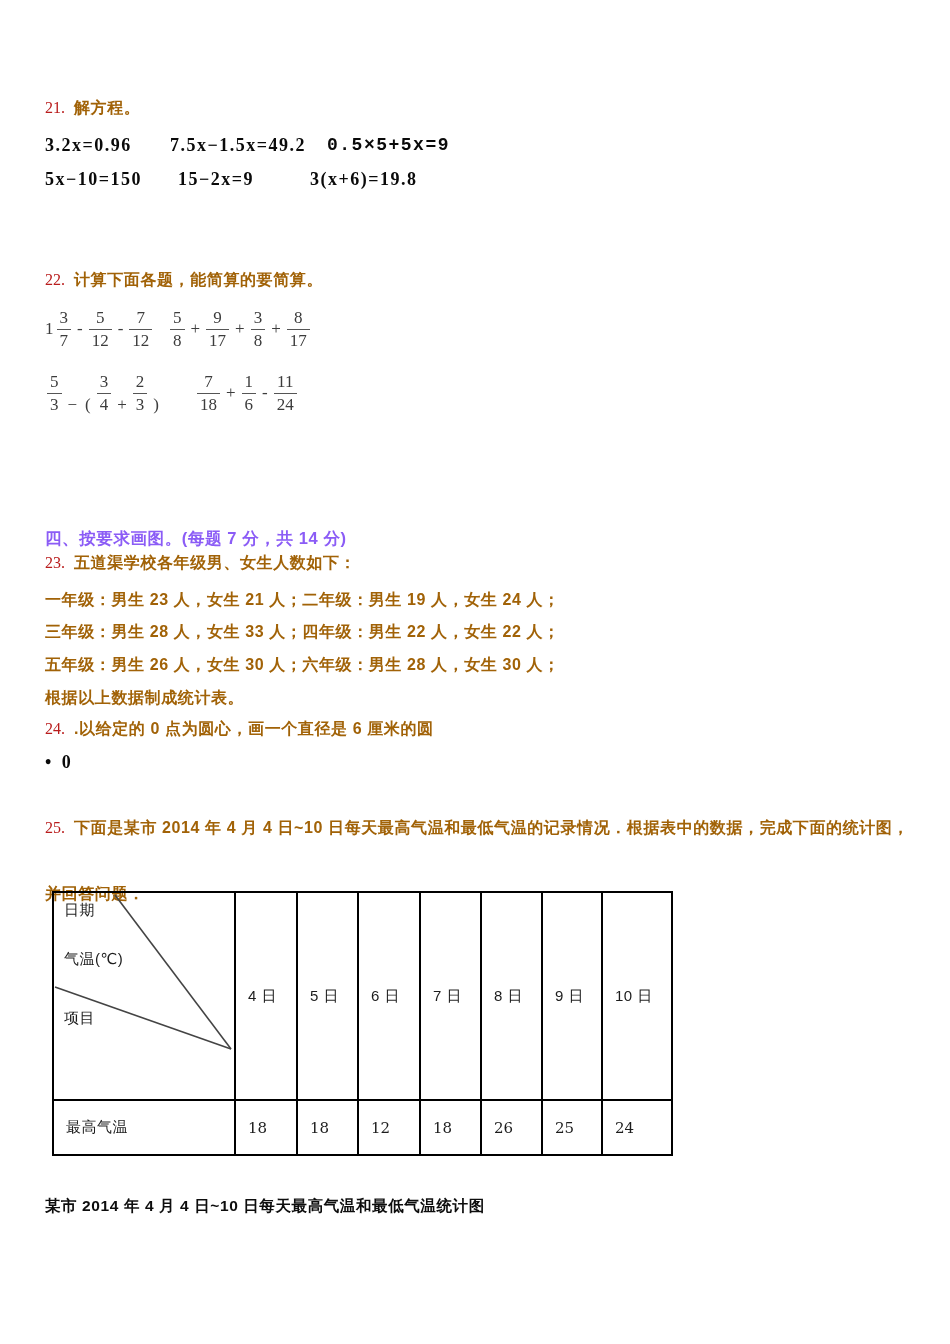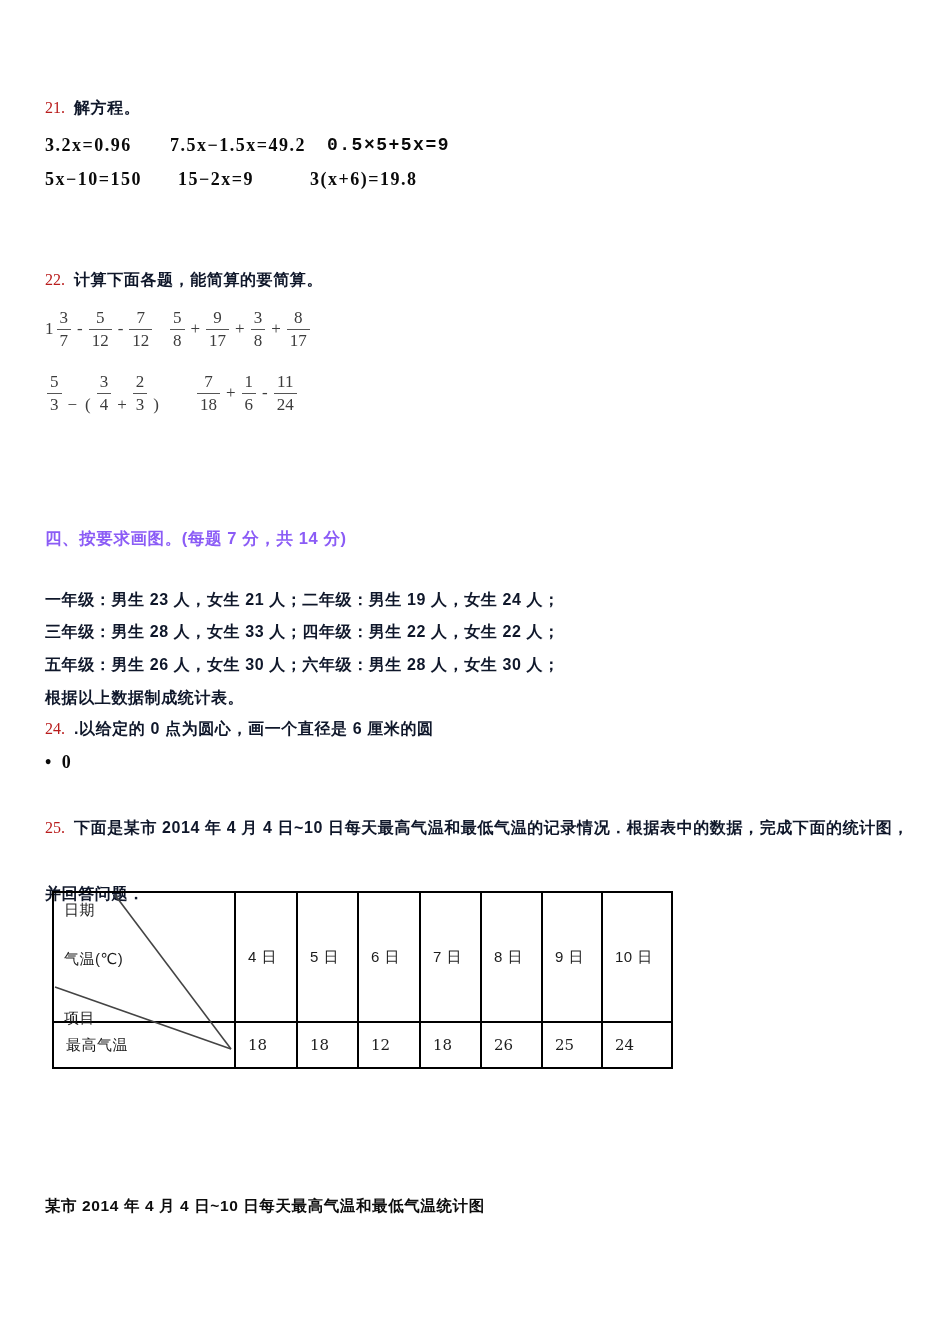--- a/index.html
+++ b/index.html
@@ -9,21 +9,21 @@
     font-family:"Liberation Sans","DejaVu Sans",sans-serif; color:#111;
     overflow:hidden;
   }
   .abs { position:absolute; white-space:nowrap; }
   
   .qnum {
     font-family:"Liberation Serif","DejaVu Serif",serif;
     font-weight:400; color:#b91c1c; font-size:16px; margin-right:9px;
   }
   
-  .cn { font-weight:700; font-size:16px; letter-spacing:0.6px; color:#0f172a; }
+  .cn { font-weight:700; font-size:16px; letter-spacing:0.6px; color:#a16207; }
   .sec { font-weight:700; font-size:16.5px; letter-spacing:0.6px; color:#8b5cf6; }
   
   .eq {
     font-family:"Liberation Serif","DejaVu Serif",serif;
     font-weight:700; font-size:18px; letter-spacing:1.5px; color:#0a0a0a;
   }
   
   .math {
     font-family:"Liberation Serif","DejaVu Serif",serif;
     font-size:17px; color:#3c3c3c;
@@ -62,20 +62,23 @@
   <div class="abs" style="left:45px; top:270px;">
     <span class="qnum">22.</span><span class="cn">计算下面各题，能简算的要简算。</span>
   </div>
   <div class="abs math" style="left:45px;  top:308px;"><span class="op lead">1</span><span class="frac"><span class="num">3</span><span class="den">7</span></span><span class="op">-</span><span class="frac"><span class="num">5</span><span class="den">12</span></span><span class="op">-</span><span class="frac"><span class="num">7</span><span class="den">12</span></span></div>
   <div class="abs math" style="left:168px; top:308px;"><span class="frac"><span class="num">5</span><span class="den">8</span></span><span class="op">+</span><span class="frac"><span class="num">9</span><span class="den">17</span></span><span class="op">+</span><span class="frac"><span class="num">3</span><span class="den">8</span></span><span class="op">+</span><span class="frac"><span class="num">8</span><span class="den">17</span></span></div>
   <div class="abs math" style="left:45px;  top:372px;"><span class="frac"><span class="num">5</span><span class="den">3</span></span><span class="op low">−</span><span class="op low">(</span><span class="frac"><span class="num">3</span><span class="den">4</span></span><span class="op low">+</span><span class="frac"><span class="num">2</span><span class="den">3</span></span><span class="op low">)</span></div>
   <div class="abs math" style="left:195px; top:372px;"><span class="frac"><span class="num">7</span><span class="den">18</span></span><span class="op">+</span><span class="frac"><span class="num">1</span><span class="den">6</span></span><span class="op">-</span><span class="frac"><span class="num">11</span><span class="den">24</span></span></div>
 
   <div class="abs sec" style="left:45px; top:528px;">四、按要求画图。(每题 7 分，共 14 分)</div>
 
+  <div class="abs" style="left:45px; top:553px;">
+    <span class="qnum">23.</span><span class="cn">五道渠学校各年级男、女生人数如下：</span>
+  </div>
   <div class="abs cn" style="left:45px; top:590px;">一年级：男生 23 人，女生 21 人；二年级：男生 19 人，女生 24 人；</div>
   <div class="abs cn" style="left:45px; top:622px;">三年级：男生 28 人，女生 33 人；四年级：男生 22 人，女生 22 人；</div>
   <div class="abs cn" style="left:45px; top:655px;">五年级：男生 26 人，女生 30 人；六年级：男生 28 人，女生 30 人；</div>
   <div class="abs cn" style="left:45px; top:688px;">根据以上数据制成统计表。</div>
 
   <div class="abs" style="left:45px; top:719px;">
     <span class="qnum">24.</span><span class="cn">.以给定的 0 点为圆心，画一个直径是 6 厘米的圆</span>
   </div>
   <div class="abs bullet-line" style="left:45px; top:752px;">
     <span>•</span>
@@ -93,39 +96,39 @@
       <col style="width:182px">
         <col style="width:62px">
         <col style="width:61px">
         <col style="width:62px">
       <col style="width:61px">
         <col style="width:61px">
         <col style="width:60px">
         <col style="width:70px">
     </colgroup>
     <tbody>
-        <tr style="height:130px;">
+        <tr style="height:208px;">
       <td class="corner">
         <svg width="178" height="158" viewBox="0 0 178 158" style="position:absolute; left:0; top:0;">
           <line x1="61" y1="2" x2="177" y2="156" stroke="#444" stroke-width="1.6"></line>
           <line x1="1" y1="94" x2="177" y2="156" stroke="#444" stroke-width="1.6"></line>
         </svg>
         <span class="corner-label" style="top:8px;">日期</span>
         <span class="corner-label" style="top:57px;">气温(℃)</span>
         <span class="corner-label" style="top:116px;">项目</span>
       </td>
       <td>4 日</td>
       <td>5 日</td>
       <td>6 日</td>
       <td>7 日</td>
       <td>8 日</td>
       <td>9 日</td>
       <td>10 日</td>
     </tr>
-    <tr style="height:46px;">
+    <tr style="height:55px;">
       <td>最高气温</td>
       <td class="val">18</td>
       <td class="val">18</td>
       <td class="val">12</td>
       <td class="val">18</td>
       <td class="val">26</td>
       <td class="val">25</td>
       <td class="val">24</td>
     </tr>
   </tbody>

